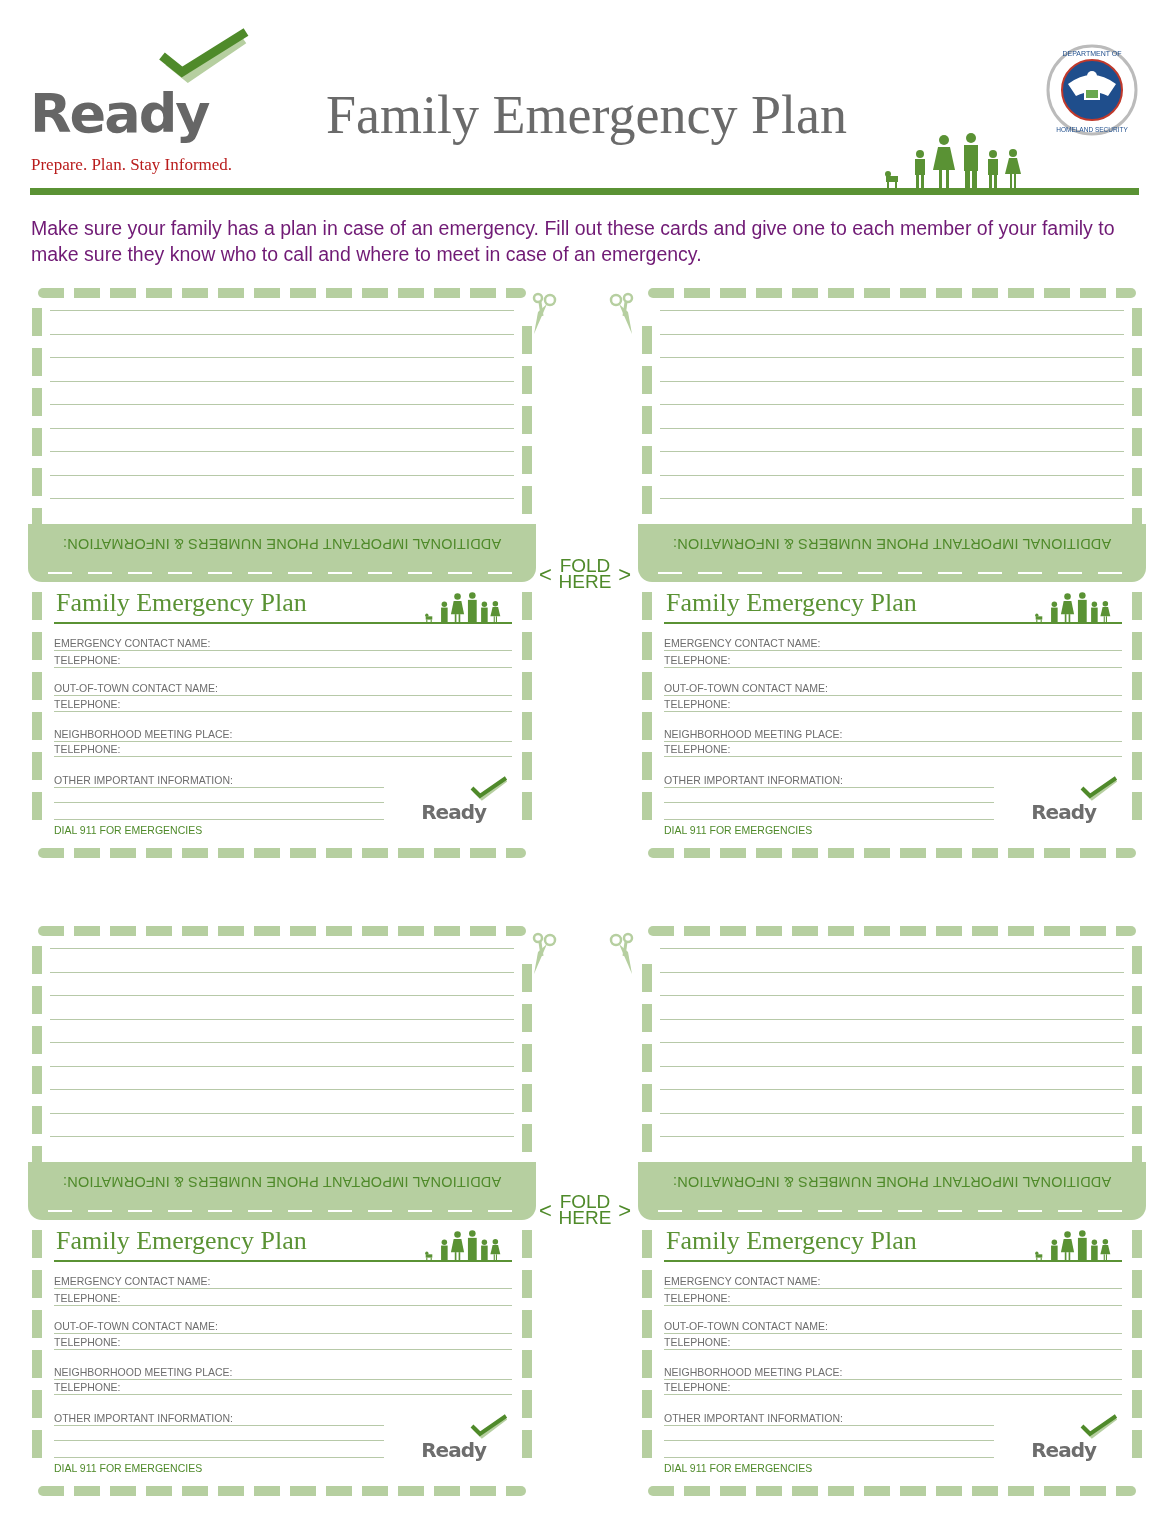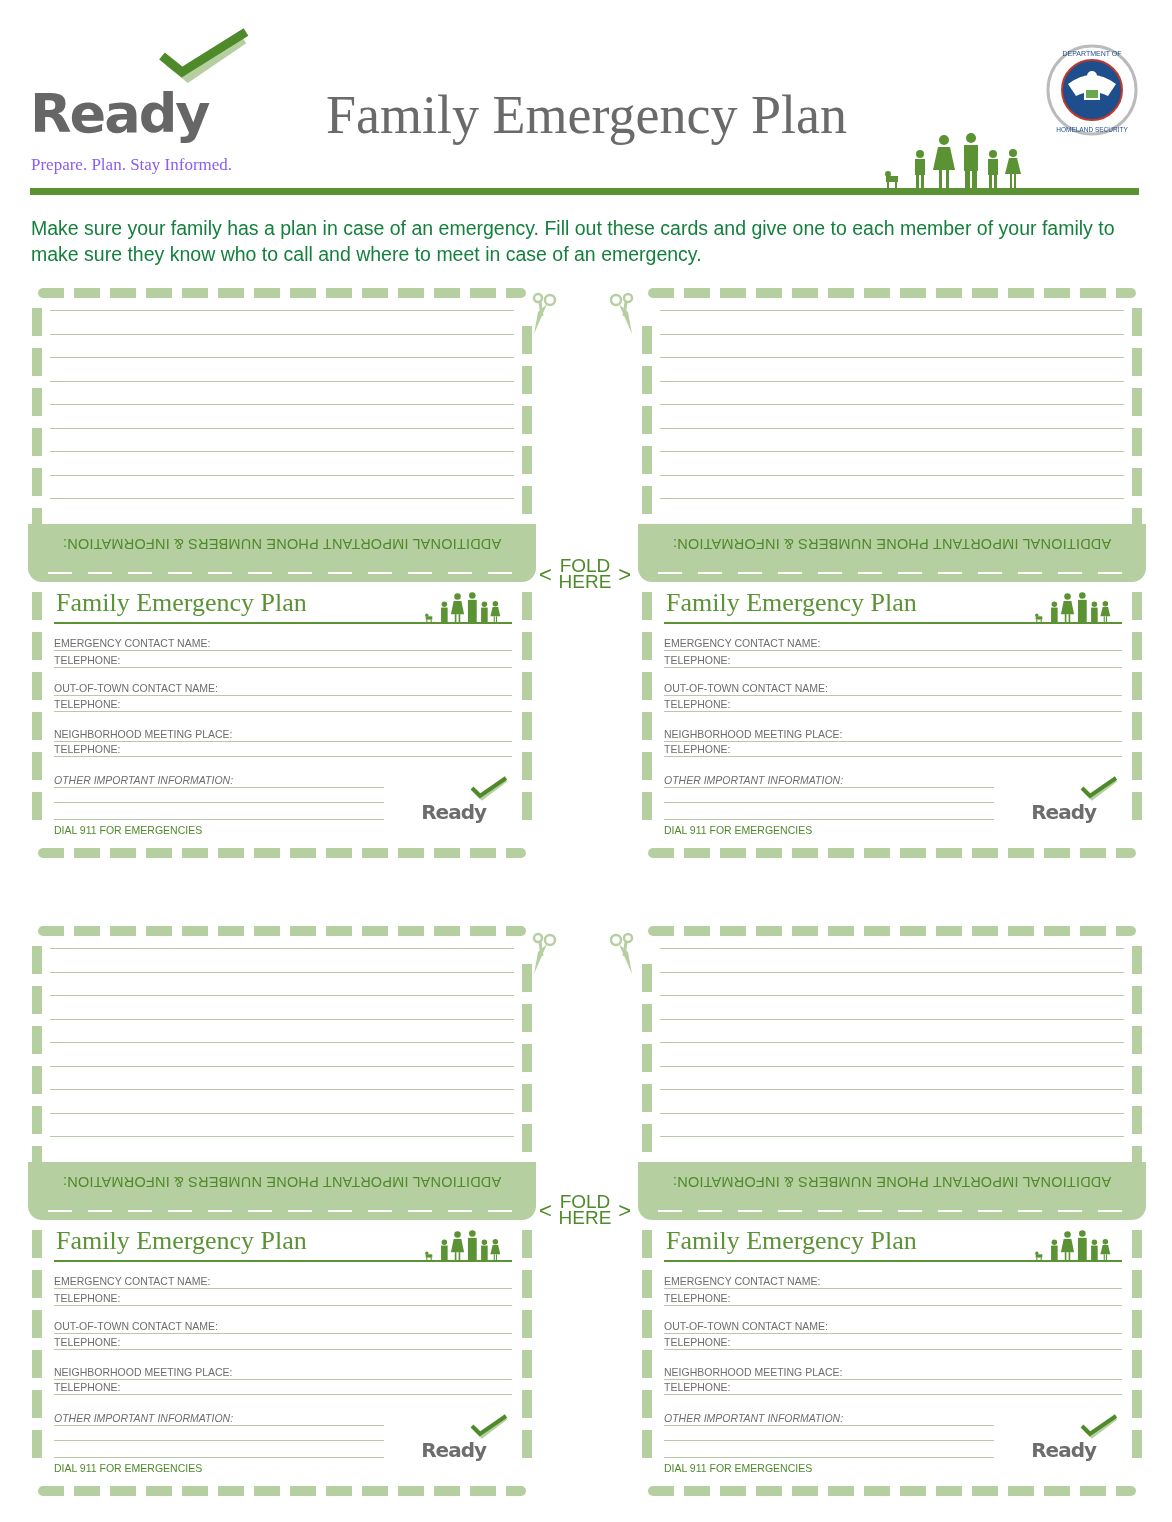--- a/index.html
+++ b/index.html
@@ -1,40 +1,40 @@
 <!DOCTYPE html>
 <html><head>
 <meta charset="utf-8">
 <style>
   html,body{margin:0;padding:0;background:#fff;}
   body{width:1172px;height:1522px;position:relative;overflow:hidden;font-family:"Liberation Sans",sans-serif;}
   
   .logo-word{position:absolute;left:30px;top:82px;font-family:"DejaVu Sans",sans-serif;font-weight:bold;font-size:54px;color:#666666;letter-spacing:-2px;}
   .logo-check{position:absolute;left:158px;top:28px;width:92px;height:62px;}
-  .tagline{position:absolute;left:31px;top:155px;font-family:"Liberation Serif",serif;font-size:17px;color:#8b5cf6;}
+  .tagline{position:absolute;left:31px;top:155px;font-family:"Liberation Serif",serif;font-size:17px;color:#b91c1c;}
   .page-title{position:absolute;left:326px;top:84px;font-family:"Liberation Serif",serif;font-size:54px;color:#6a6a6a;white-space:nowrap;}
   .seal{position:absolute;left:1046px;top:44px;width:92px;height:92px;}
   .family-big{position:absolute;left:884px;top:128px;width:140px;height:62px;}
   .header-bar{position:absolute;left:30px;top:188px;width:1109px;height:7px;background:#5a9234;}
-  .intro{position:absolute;left:31px;top:215px;width:1120px;font-size:19.5px;line-height:26px;color:#15803d;}
+  .intro{position:absolute;left:31px;top:215px;width:1120px;font-size:19.5px;line-height:26px;color:#701a75;}
   
   .card{position:absolute;width:512px;height:574px;}
   .dash-top{position:absolute;left:12px;right:12px;height:10px;background:repeating-linear-gradient(90deg,#b6cfa0 0 26px,transparent 26px 36px);border-radius:5px;}
   .dash-v{position:absolute;width:10px;background:repeating-linear-gradient(180deg,#b6cfa0 0 28px,transparent 28px 40px);}
   .lined{position:absolute;left:24px;right:24px;}
   .lined .ln{height:1px;background:#b7c9a8;margin-bottom:22.5px;}
   .band{position:absolute;left:2px;right:2px;height:58px;background:#b6cfa0;border-radius:0 0 14px 14px;}
   .band-text{position:absolute;left:0;right:0;top:12px;text-align:center;font-size:14.5px;color:#4f8a2a;transform:rotate(180deg);letter-spacing:0.2px;white-space:nowrap;}
   .band-dash{position:absolute;left:20px;right:20px;bottom:8px;height:2px;background:repeating-linear-gradient(90deg,#fff 0 24px,transparent 24px 40px);}
   .front{position:absolute;left:10px;right:10px;}
   .front-title{position:absolute;left:20px;top:0;font-family:"Liberation Serif",serif;font-size:26px;color:#5a9234;white-space:nowrap;}
   .front-rule{position:absolute;left:18px;right:16px;top:34px;height:2px;background:#5a9234;}
   .family-small{position:absolute;right:22px;top:2px;width:86px;height:34px;}
   .field{position:absolute;left:18px;right:16px;border-bottom:1px solid #b7c9a8;font-size:10.5px;color:#6d6d6d;height:14px;line-height:14px;}
-  .field.short{right:144px;font-style:italic;}
+  .field.short{right:144px;}
   .dial{position:absolute;left:18px;font-size:10.5px;color:#4f8a2a;}
   .mini-ready{position:absolute;right:42px;font-family:"DejaVu Sans",sans-serif;font-weight:bold;font-size:20px;color:#6d6d6d;letter-spacing:-1px;}
   .mini-check{position:absolute;right:20px;width:38px;height:26px;}
   .fold{position:absolute;width:96px;text-align:center;color:#4f8a2a;}
   .fold .arrow{position:absolute;top:4px;font-size:22px;}
   .fold .lbl{display:block;font-size:19px;line-height:16px;}
   .scissors{position:absolute;width:30px;height:44px;}
 </style>
 </head>
 <body>

